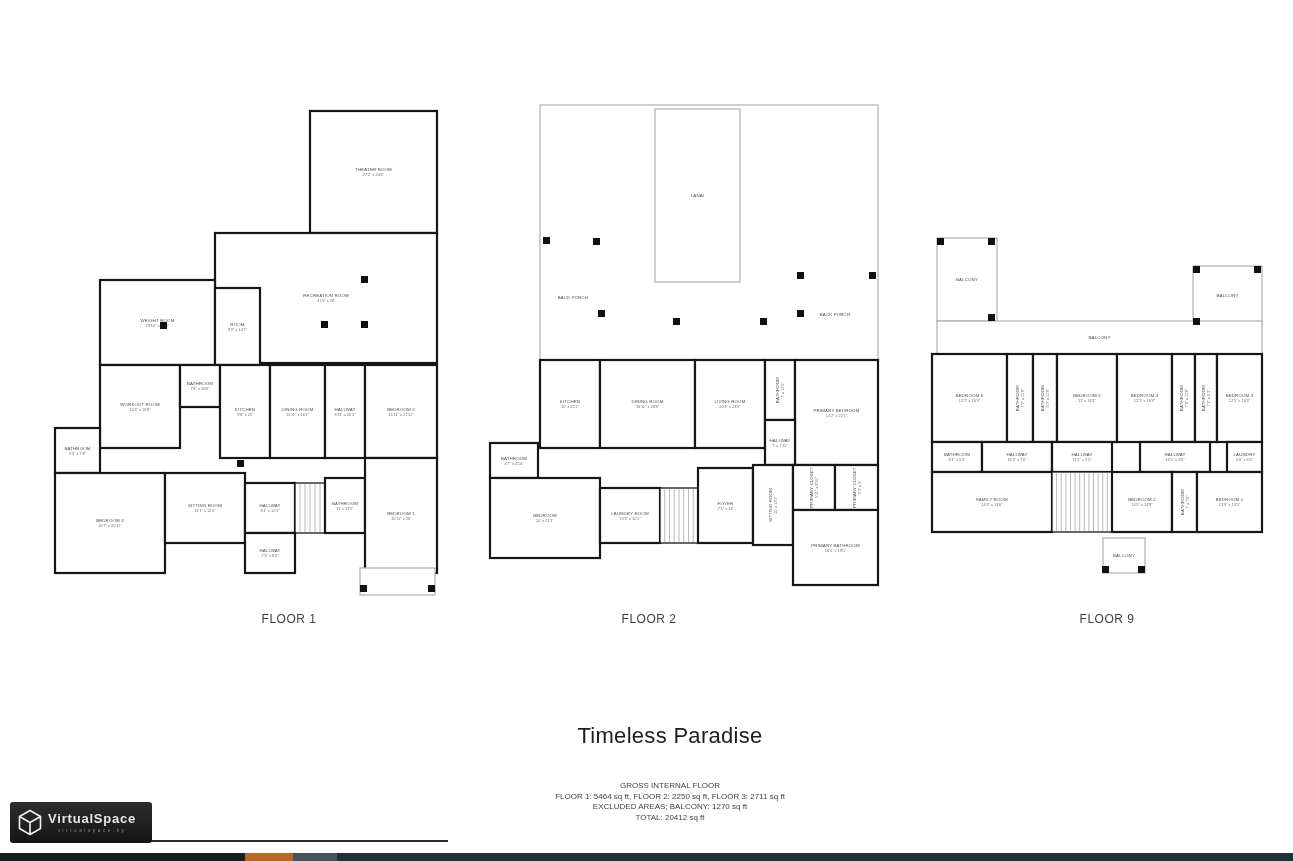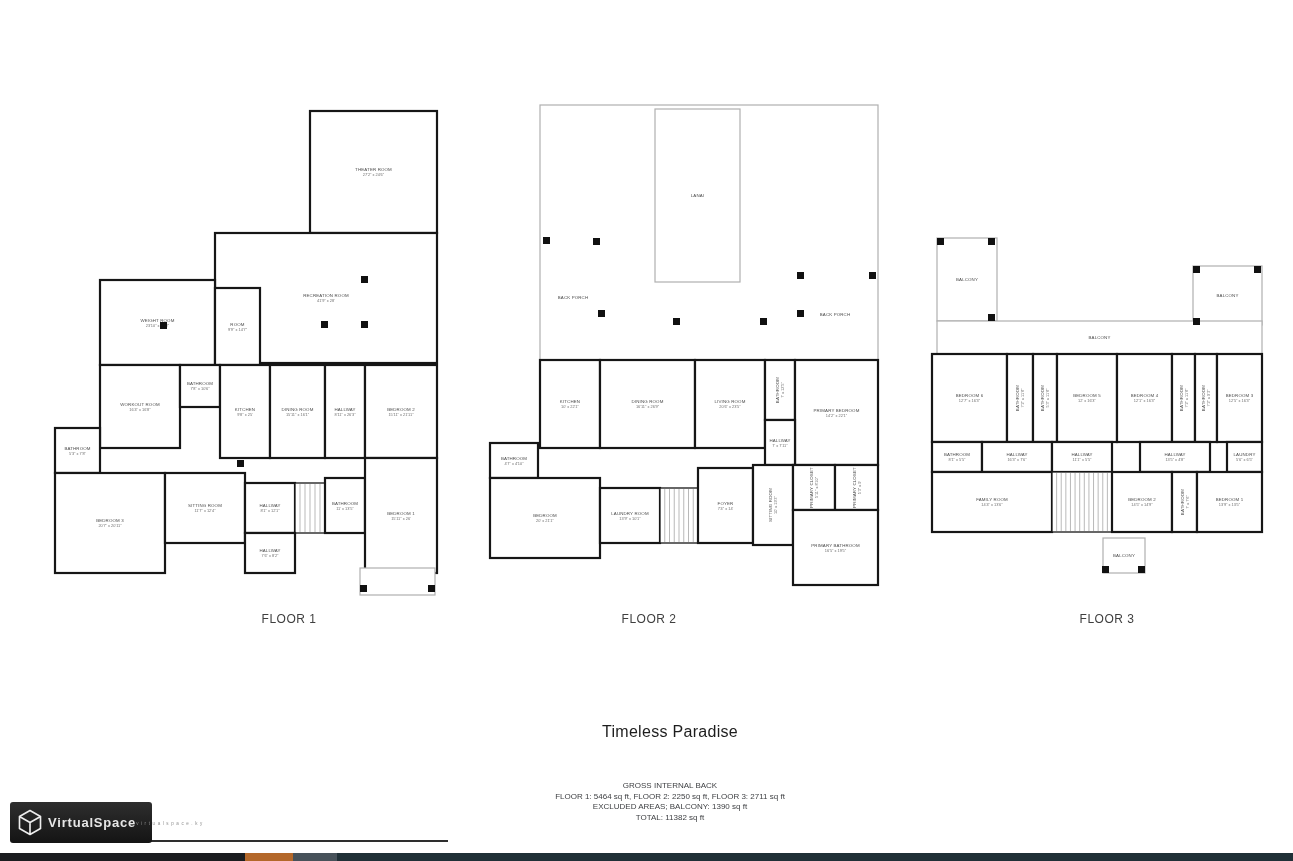--- a/index.html
+++ b/index.html
@@ -4,27 +4,27 @@
 <style>
   *{margin:0;padding:0;box-sizing:border-box}
   html,body{background:#fff}
   body{font-family:"Liberation Sans",sans-serif;}
   .page{position:relative;width:1293px;height:861px;background:#ffffff;overflow:hidden}
   .floor-plan{position:absolute}
   .floor-plan svg{width:100%;height:100%;display:block;overflow:visible}
   text.rname{font-family:"Liberation Sans",sans-serif;font-size:4.4px;fill:#4c4c4c;letter-spacing:.15px}
   text.dims{font-family:"Liberation Sans",sans-serif;font-size:3.9px;fill:#6e6e6e}
   .floor-caption{position:absolute;top:612px;width:100px;text-align:center;font-size:12px;color:#3f3f3f;letter-spacing:.5px}
-  .doc-title{position:absolute;top:723px;left:420px;width:500px;text-align:center;font-size:16px;color:#1d1d1d;letter-spacing:.3px}
+  .doc-title{position:absolute;top:723px;left:420px;width:500px;text-align:center;font-size:22px;color:#1d1d1d;letter-spacing:.3px}
   .area-summary{position:absolute;top:781px;left:370px;width:600px;text-align:center;font-size:8px;line-height:10.6px;color:#3d3f42}
   .area-summary .disclaimer{color:#a6adb4}
   .thin-rule{position:absolute;left:35px;top:840px;width:413px;height:2px;background:#2e2e2e}
   .logo{position:absolute;left:10px;top:802px;width:142px;height:41px;background:linear-gradient(180deg,#2e2e2e,#141414);border-radius:3px;display:flex;align-items:center;padding:0 8px;gap:6px}
   .logo svg{width:24px;height:27px;flex:none;display:block}
-  .logo-col{display:flex;flex-direction:row;align-items:center}
+  .logo-col{display:flex;flex-direction:column;align-items:center}
   .logo-name{font-size:13px;color:#e6e6e6;letter-spacing:.8px;font-weight:bold;line-height:14px}
   .logo-sub{font-size:4.5px;color:#8f8f8f;letter-spacing:2.6px;margin-top:2px;white-space:nowrap}
   .bottom-bar{position:absolute;left:0;top:853px;width:1293px;height:8px;display:flex}
   .bottom-bar span{display:block;height:100%}
 </style>
 </head>
 <body>
 
 <div class="page">
 
@@ -356,29 +356,29 @@
         <rect x="263" y="38" width="7" height="7" fill="#111111"></rect>
         <rect x="324" y="38" width="7" height="7" fill="#111111"></rect>
         <rect x="263" y="90" width="7" height="7" fill="#111111"></rect>
         <rect x="172" y="338" width="7" height="7" fill="#111111"></rect>
         <rect x="208" y="338" width="7" height="7" fill="#111111"></rect>
       </svg>
   </div>
 
   <div class="floor-caption" style="left:239px">FLOOR 1</div>
   <div class="floor-caption" style="left:599px">FLOOR 2</div>
-  <div class="floor-caption" style="left:1057px">FLOOR 3</div>
+  <div class="floor-caption" style="left:1057px">FLOOR 9</div>
 
   <div class="doc-title">Timeless Paradise</div>
 
   <div class="area-summary">
-    <div>GROSS INTERNAL BACK</div>
+    <div>GROSS INTERNAL FLOOR</div>
     <div>FLOOR 1: 5464 sq ft, FLOOR 2: 2250 sq ft, FLOOR 3: 2711 sq ft</div>
-    <div>EXCLUDED AREAS; BALCONY: 1390 sq ft</div>
-    <div>TOTAL: 11382 sq ft</div>
+    <div>EXCLUDED AREAS; BALCONY: 1270 sq ft</div>
+    <div>TOTAL: 20412 sq ft</div>
   </div>
 
   <div class="thin-rule"></div>
 
   <div class="logo">
     <svg viewBox="0 0 32 36">
       <path d="M16 2 L30 10 L30 26 L16 34 L2 26 L2 10 Z M2 10 L16 18 L30 10 M16 18 L16 34" fill="none" stroke="#ededed" stroke-width="2.2" stroke-linejoin="round"></path>
     </svg>
     <div class="logo-col">
       <div class="logo-name">VirtualSpace</div>

